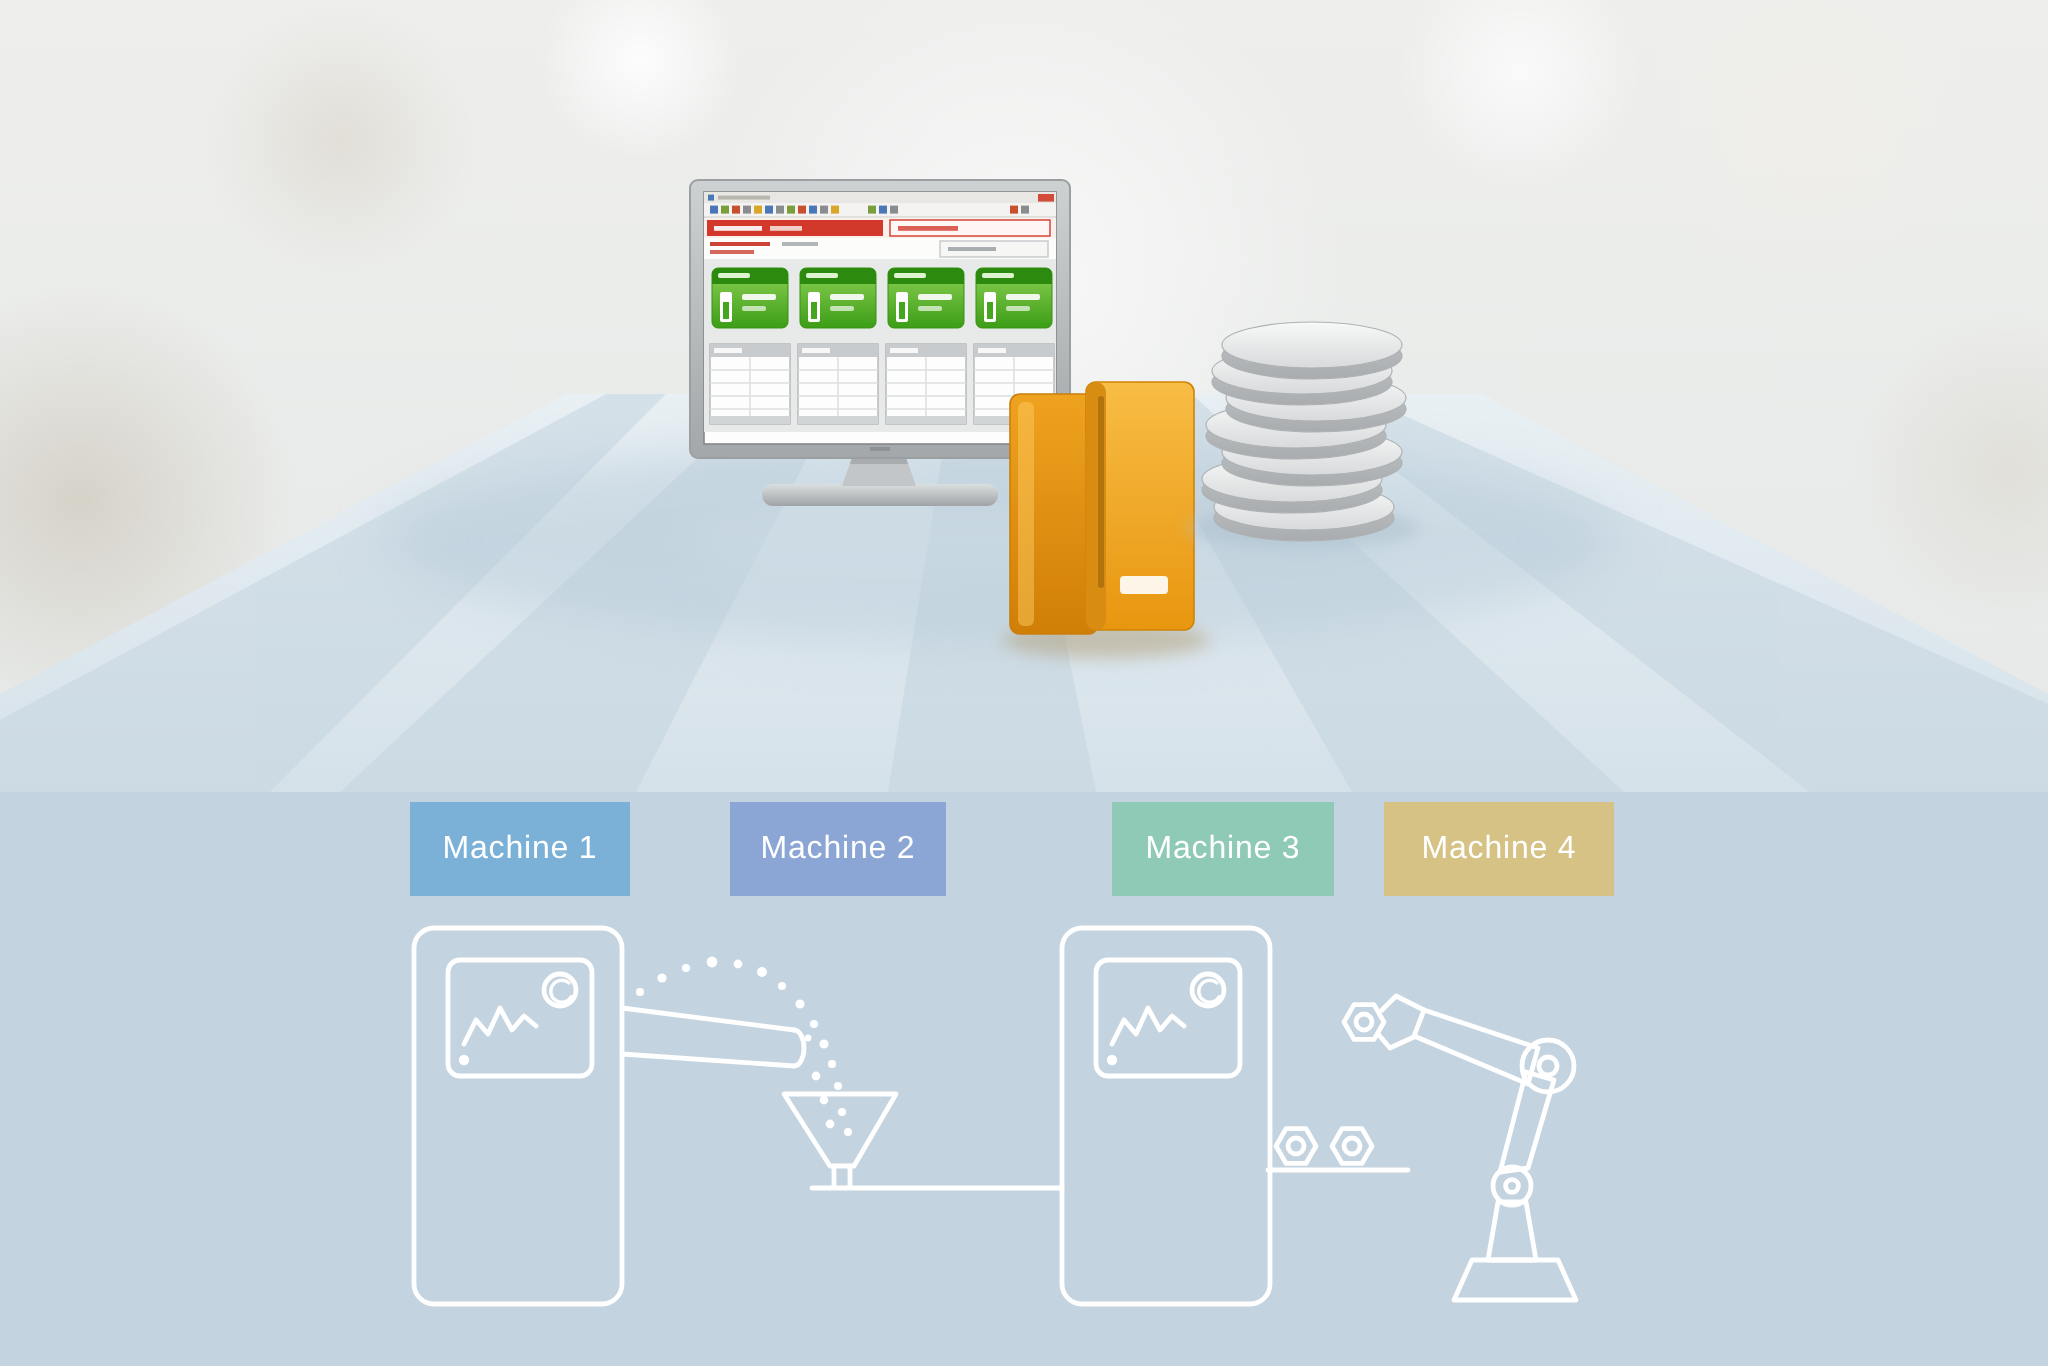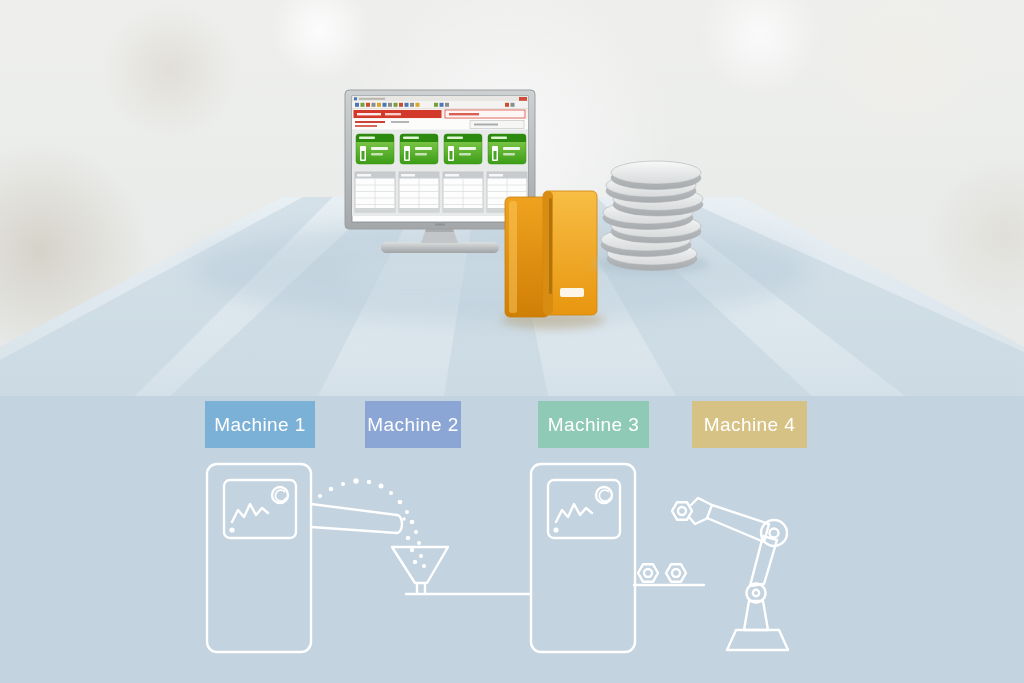--- a/index.html
+++ b/index.html
@@ -12,24 +12,24 @@
       radial-gradient(circle 70px at 320px 30px, rgba(255,255,255,.85), rgba(255,255,255,0) 72%),
       radial-gradient(circle 75px at 95px 355px, rgba(205,192,170,.5), rgba(205,192,170,0) 72%),
       radial-gradient(circle 120px at 905px 60px, rgba(240,238,233,.9), rgba(240,238,233,0) 72%),
       radial-gradient(circle 110px at 1005px 235px, rgba(222,220,213,.8), rgba(222,220,213,0) 72%),
       radial-gradient(circle 85px at 760px 35px, rgba(255,255,255,.7), rgba(255,255,255,0) 72%),
       radial-gradient(circle 220px at 510px 140px, rgba(255,255,255,.6), rgba(255,255,255,0) 75%),
       linear-gradient(#eeefed,#e6e9e8);}
   .band{position:absolute;left:0;top:396px;width:1024px;height:287px;z-index:1;background:#c3d3df;}
   svg.art{position:absolute;left:0;top:0;z-index:2;}
   .mlabel{position:absolute;top:401px;height:47px;z-index:3;display:flex;align-items:center;
-    justify-content:center;color:#ffffff;font-size:19px;letter-spacing:.4px;}
+    justify-content:center;color:#ffffff;font-size:16px;letter-spacing:.4px;}
   .m1{left:205px;width:110px;}
-  .m2{left:365px;width:96px;}
-  .m3{left:538px;width:111px;}
+  .m2{left:365px;width:108px;}
+  .m3{left:556px;width:111px;}
   .m4{left:692px;width:115px;}
 </style>
 </head>
 <body>
 
 <div class="stage">
 
   <div class="bokeh"></div>
   <div class="band" style="background: rgb(195, 211, 223);"></div>
 

